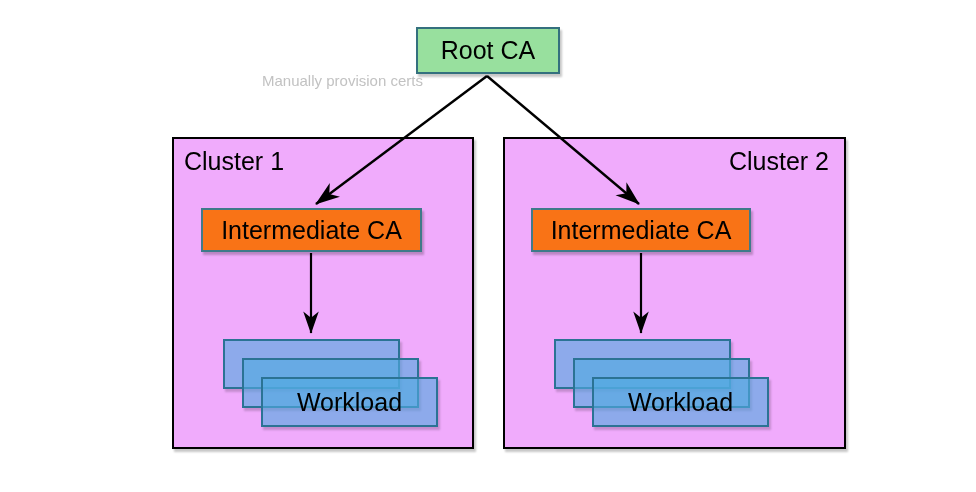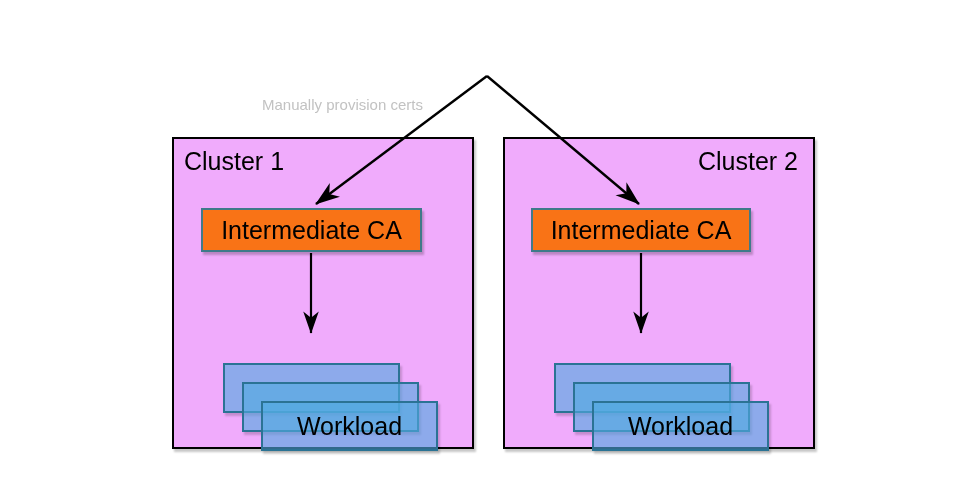--- a/index.html
+++ b/index.html
@@ -47,21 +47,21 @@
   .cluster {
     position: absolute;
     top: 137px; height: 312px; width: 302px;
     box-sizing: border-box;
     background: #f0abfc;
     border: 2.5px solid #000000;
     box-shadow: 2px 3px 2px rgba(0,0,0,0.22);
     z-index: 1;
   }
   .cluster.c1 { left: 172px; }
-  .cluster.c2 { left: 503px; width: 312px; }
+  .cluster.c2 { left: 503px; width: 343px; }
   .cluster-label {
     position: absolute;
     top: 9px;
     font-size: 25px;
     line-height: 1.1;
     white-space: nowrap;
   }
   .cluster-label.left  { left: 10px; }
   .cluster-label.right { right: 15px; }
   .workload-box {
@@ -70,31 +70,30 @@
     width: 177px; height: 50px;
     background: rgba(80, 170, 225, 0.62);
     border: 2.5px solid #2b7394;
     box-shadow: 2px 3px 2px rgba(0,0,0,0.18);
     display: flex;
     align-items: center;
     justify-content: center;
     font-size: 25px;
     white-space: nowrap;
     z-index: 5;
-    margin-top: 24px;
   }
   .wl-c1-back  { left: 223px; top: 339px; }
   .wl-c1-mid   { left: 242px; top: 358px; z-index: 6; }
   .wl-c1-front { left: 261px; top: 377px; z-index: 7; }
   .wl-c2-back  { left: 554px; top: 339px; }
   .wl-c2-mid   { left: 573px; top: 358px; z-index: 6; }
   .wl-c2-front { left: 592px; top: 377px; z-index: 7; }
   .edge-annotation {
     position: absolute;
-    left: 262px; top: 96px;
+    left: 262px; top: 72px;
     font-size: 15px;
     color: #c2c2c2;
     white-space: nowrap;
     z-index: 5;
   }
 </style>
 </head>
 <body>
 
 <div class="canvas">
@@ -104,20 +103,23 @@
       <marker id="barb" viewBox="0 0 14 10" refX="13" refY="5" markerWidth="11" markerHeight="8" orient="auto">
         <path d="M0.5,0.5 L13.5,5 L0.5,9.5 L4.2,5 Z" fill="#000000"></path>
       </marker>
     </defs>
     <line x1="487" y1="76" x2="316" y2="204" stroke="#000000" stroke-width="2.4" marker-end="url(#barb)"></line>
     <line x1="487" y1="76" x2="639" y2="204" stroke="#000000" stroke-width="2.4" marker-end="url(#barb)"></line>
     <line x1="311" y1="253" x2="311" y2="333" stroke="#000000" stroke-width="2.2" marker-end="url(#barb)"></line>
     <line x1="641" y1="253" x2="641" y2="333" stroke="#000000" stroke-width="2.2" marker-end="url(#barb)"></line>
   </svg>
 
+  <div class="node root-ca">
+    <span>Root CA</span>
+  </div>
 
   <div class="edge-annotation">Manually provision certs</div>
 
   <div class="cluster c1">
     <div class="cluster-label left">Cluster 1</div>
   </div>
 
   <div class="cluster c2">
     <div class="cluster-label right">Cluster 2</div>
   </div>

